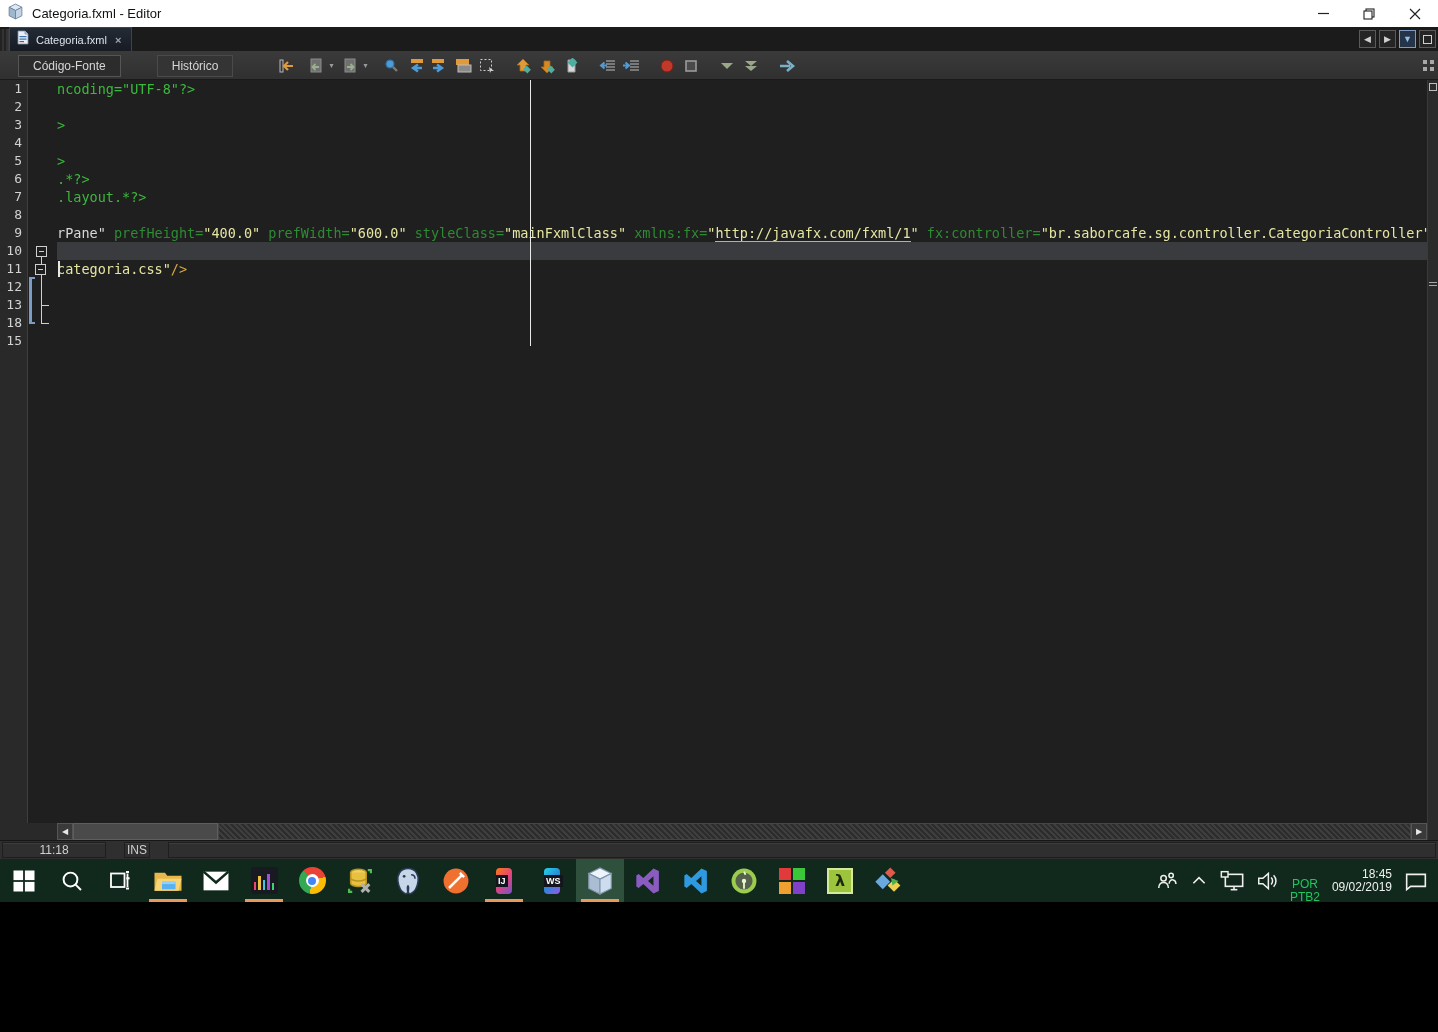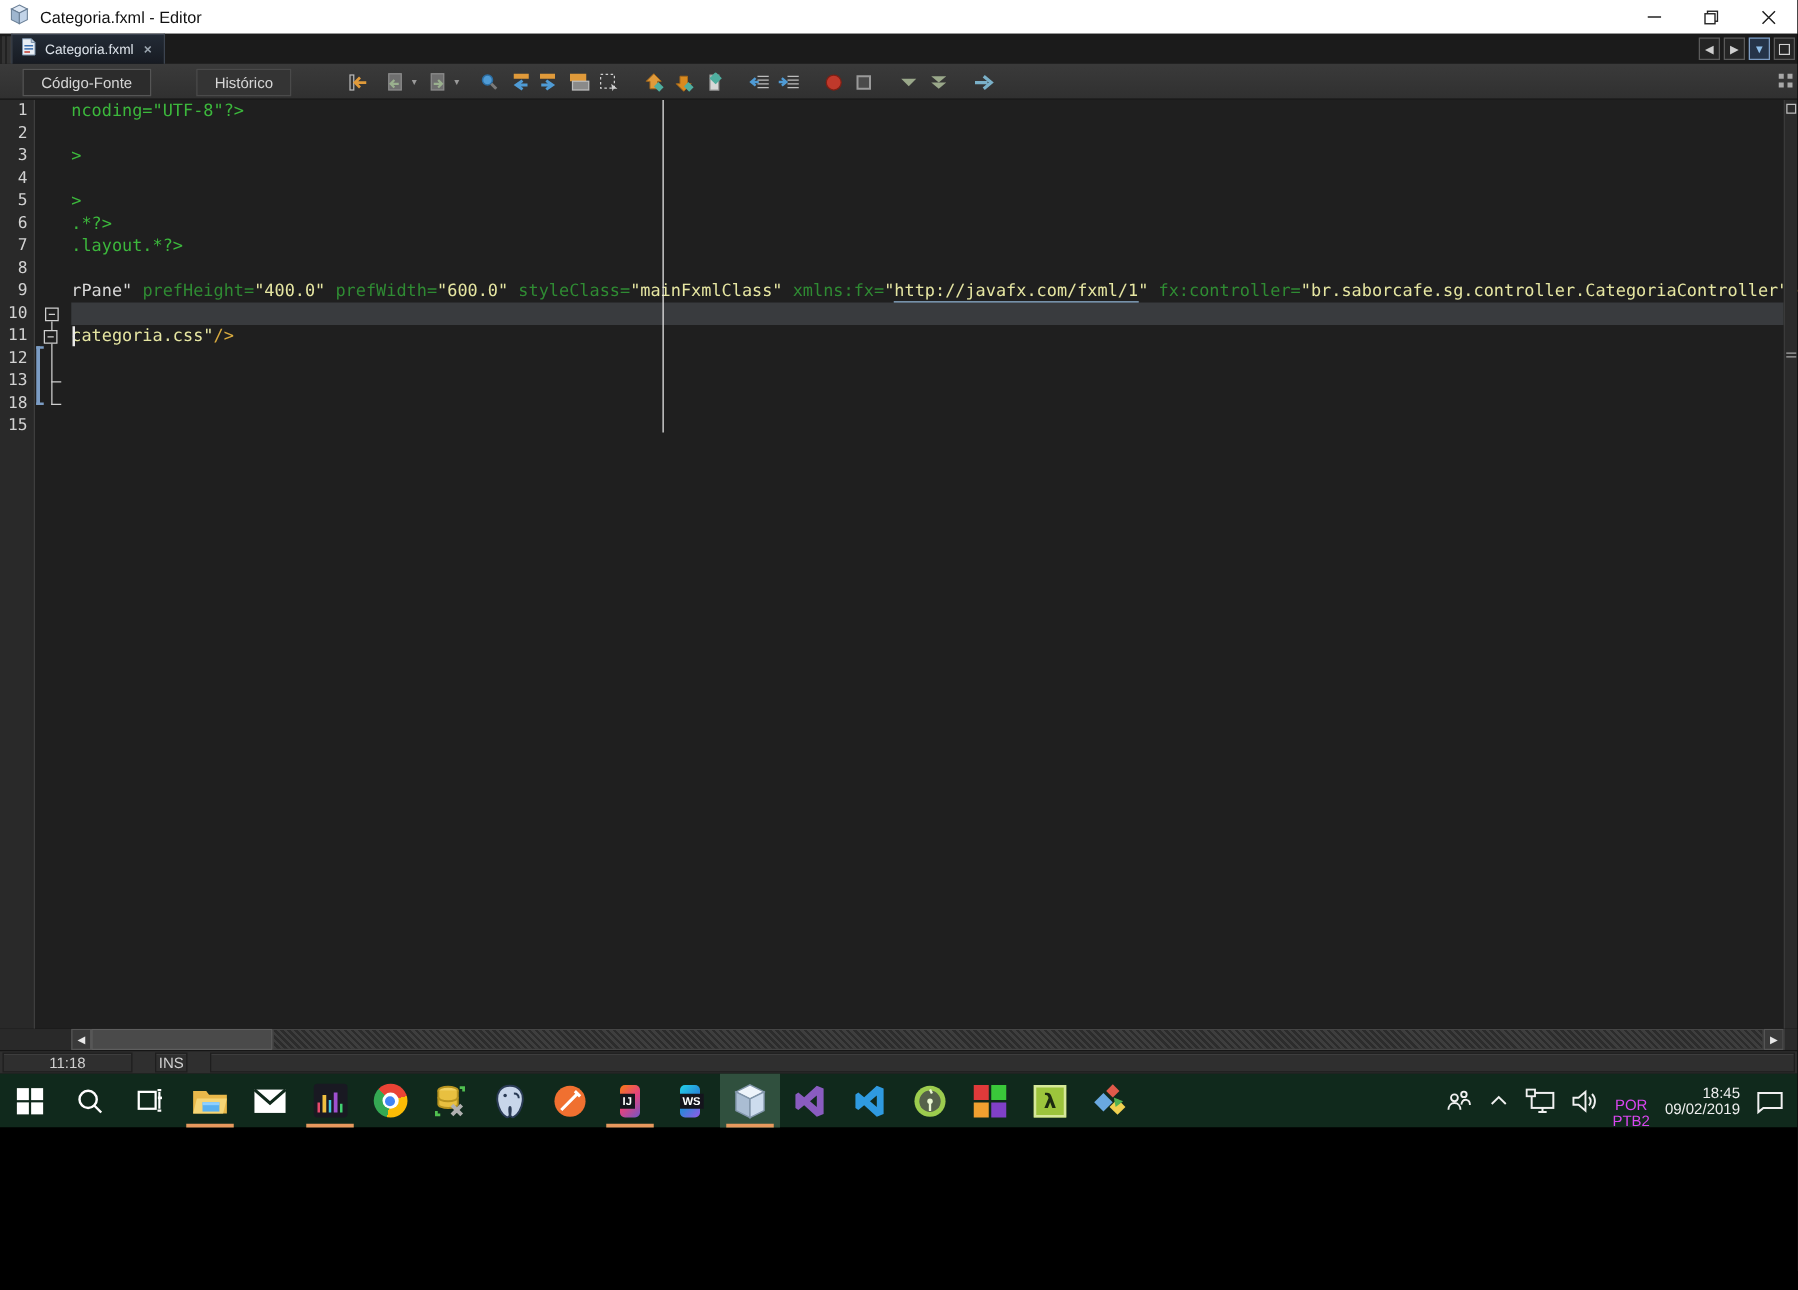--- a/index.html
+++ b/index.html
@@ -90,21 +90,21 @@
 
   
   .taskbar { height:43px; background:#10291c; display:flex; align-items:stretch; flex:0 0 auto; }
   .tb-left { display:flex; }
   .tb-slot { width:48px; display:flex; align-items:center; justify-content:center; position:relative; }
   .tb-slot.running::after { content:""; position:absolute; bottom:0; left:5px; right:5px; height:3px; background:#e8995e; }
   .tb-slot.active { background:#30503e; }
   .tb-spacer { flex:1; }
   .tray { display:flex; align-items:center; gap:12px; padding-right:10px; }
   .tray svg { display:block; }
-  .tray-text { color:#d946ef; font-size:12px; line-height:13px; text-align:center;margin-top:20px; }
+  .tray-text { color:#22c55e; font-size:12px; line-height:13px; text-align:center;margin-top:20px; }
   .tray-clock { color:#f0f0f0; font-size:12px; line-height:13px; text-align:right; }
   .badge-sq { width:16px; height:26px; border-radius:4px; display:flex; align-items:center; justify-content:flex-start; position:relative; }
   .badge-inner { background:#14141c; color:#fff; font-size:9px; font-weight:bold; padding:1px 2px; letter-spacing:0; }
   .lambda-box { width:26px; height:26px; background:#9cc43c; border:2px solid #d6e89a; display:flex; align-items:center; justify-content:center;
                 color:#1c2a10; font-size:16px; font-weight:bold; font-family:"DejaVu Sans", sans-serif; }
   .grid4 { width:26px; height:26px; display:grid; grid-template-columns:12px 12px; grid-template-rows:12px 12px; gap:2px; }
   .chrome-ball { width:27px; height:27px; border-radius:50%;
                  background:conic-gradient(from -45deg,#ea4335 0 33%,#fbbc05 33% 66%,#34a853 66% 100%); position:relative; }
   .chrome-ball::before { content:""; position:absolute; inset:7px; border-radius:50%; background:#fff; }
   .chrome-ball::after { content:""; position:absolute; inset:9.5px; border-radius:50%; background:#4285f4; }

